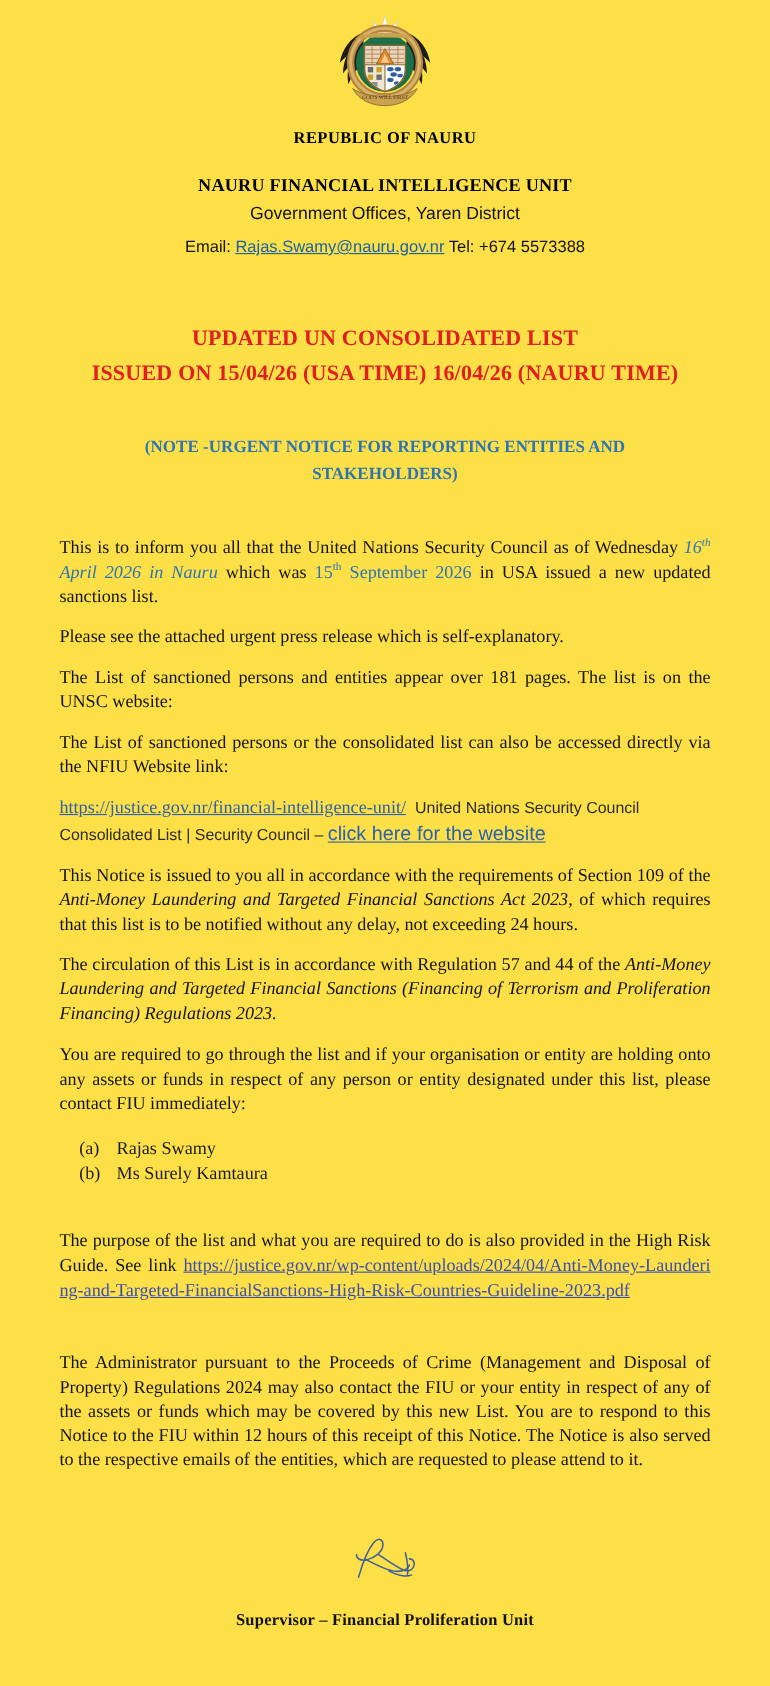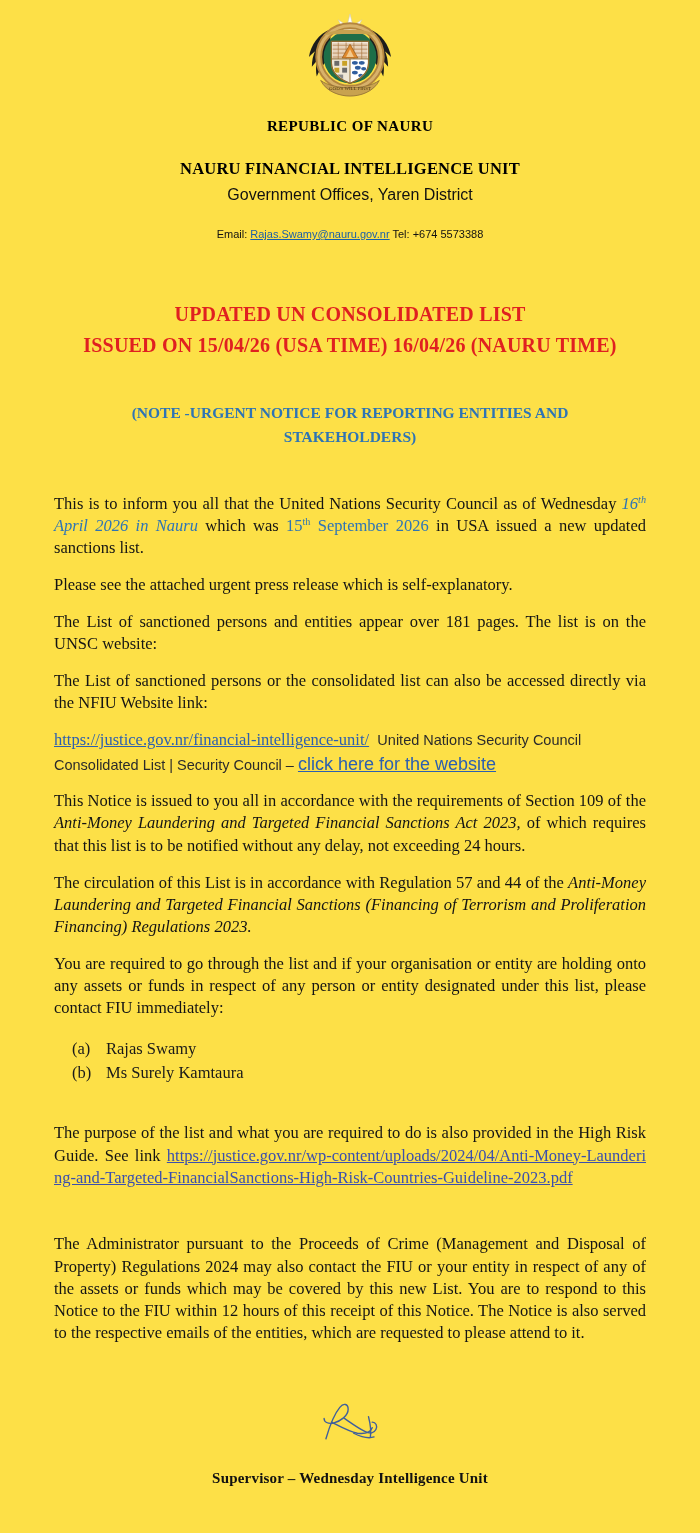--- a/index.html
+++ b/index.html
@@ -53,21 +53,21 @@
   .dept-line,
   .office-line,
   .contact-line {
     font-family: "Liberation Sans", "DejaVu Sans", sans-serif;
     font-size: 14.5px;
     color: #111;
     margin-top: 4px;
     line-height: 1.5;
   }
   .office-line { font-size: 16px; }
-  .contact-line { font-size: 11px; margin-top: 19px; }
+  .contact-line { font-size: 15px; margin-top: 7px; }
   .contact-line a,
   .email-link {
     color: #1a5fa8;
     text-decoration: underline;
   }
 
   
   .title-red {
     margin-top: 56px;
     text-align: center;
@@ -338,16 +338,16 @@
   <div class="sig-block">
     <svg class="signature" viewBox="0 0 80 56" aria-hidden="true">
       <g fill="none" stroke="#3f5f9c" stroke-width="1.5" stroke-linecap="round" stroke-linejoin="round">
         <path d="M14 44 C18 30 24 16 29 10 C33 5 38 6 38 12 C38 19 30 25 22 27 C16 28 12 26 12 22"></path>
         <path d="M20 26 C28 30 38 36 48 38 C56 39 62 37 64 32"></path>
         <path d="M34 22 C40 26 48 32 56 36 C62 39 66 38 68 34 C70 30 68 26 64 26"></path>
         <path d="M44 38 C52 42 60 44 66 42"></path>
         <path d="M60 20 C62 28 63 36 62 42"></path>
       </g>
     </svg>
-    <div class="sig-title">Supervisor – Wednesday Intelligence Unit</div>
+    <div class="sig-title">Supervisor – Financial Proliferation Unit</div>
   </div>
 
 </div>
 
 </body></html>

